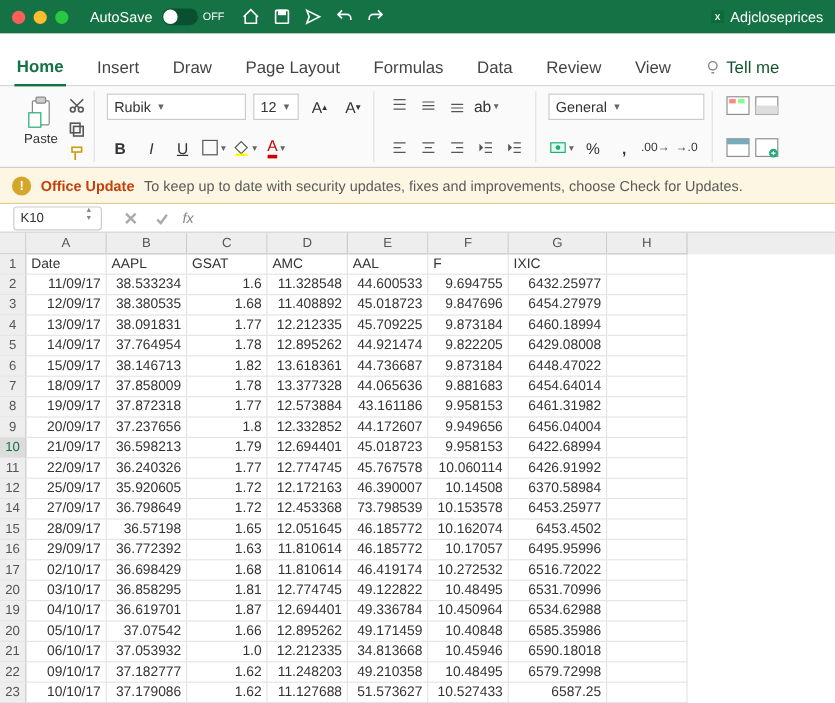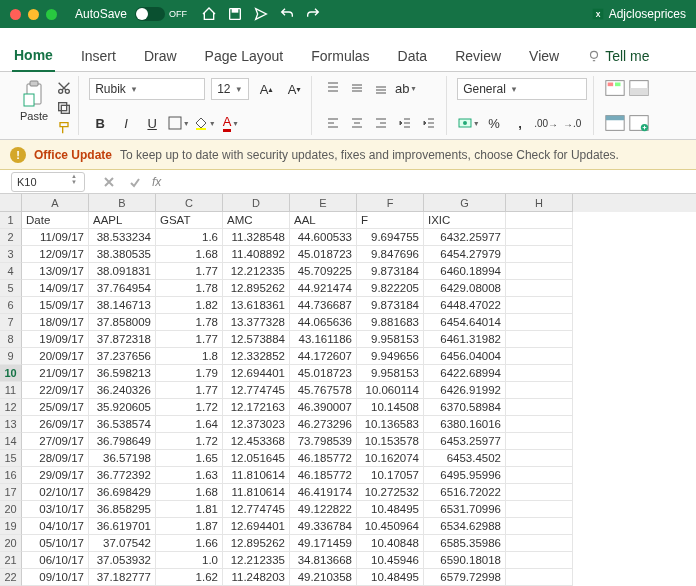--- a/index.html
+++ b/index.html
@@ -50,21 +50,21 @@
 .fx{font-style:italic;font-size:12px;color:#888;margin-left:4px}
 .sheet{position:relative;overflow:hidden}
 .colhdr{display:flex;height:18px;background:#eee}
 .ch{border-right:1px solid #ccc;border-bottom:1px solid #ccc;display:flex;align-items:center;justify-content:center;font-size:11px;color:#555;background:#eee}
 .rowhdr{width:22px;border-right:1px solid #ccc;border-bottom:1px solid #e5e5e5;display:flex;align-items:center;justify-content:center;font-size:11px;color:#555;background:#eee}
 .drow{display:flex;height:17px}
 .cell{border-right:1px solid #e5e5e5;border-bottom:1px solid #e5e5e5;padding:0 4px;font-size:11.5px;display:flex;align-items:center;overflow:hidden;white-space:nowrap}
 .cell.r{justify-content:flex-end}
 .colA{width:67px}.colB{width:67px}.colC{width:67px}.colD{width:67px}.colE{width:67px}.colF{width:67px}.colG{width:82px}.colH{width:67px}
 .corner{width:22px;background:#eee;border-right:1px solid #ccc;border-bottom:1px solid #ccc}
-.rowhdr.sel{background:#dcdcdc;color:#157245;font-weight:700}
+.rowhdr.sel{background:#dcdcdc;color:#157245;font-weight:400}
 </style>
 </head>
 <body>
 
 <div class="titlebar">
   <div class="traffic">
     <div class="tdot" style="background:#ff5f57"></div>
     <div class="tdot" style="background:#febc2e"></div>
     <div class="tdot" style="background:#28c840"></div>
   </div>
@@ -418,31 +418,20 @@
         <div class="cell r colA">25/09/17</div>
         <div class="cell r colB">35.920605</div>
         <div class="cell r colC">1.72</div>
         <div class="cell r colD">12.172163</div>
         <div class="cell r colE">46.390007</div>
         <div class="cell r colF">10.14508</div>
         <div class="cell r colG">6370.58984</div>
         <div class="cell colH"></div>
       </div>
       <div class="drow">
-        <div class="rowhdr">13</div>
-        <div class="cell r colA">26/09/17</div>
-        <div class="cell r colB">36.538574</div>
-        <div class="cell r colC">1.64</div>
-        <div class="cell r colD">12.373023</div>
-        <div class="cell r colE">46.273296</div>
-        <div class="cell r colF">10.136583</div>
-        <div class="cell r colG">6380.16016</div>
-        <div class="cell colH"></div>
-      </div>
-      <div class="drow">
         <div class="rowhdr">14</div>
         <div class="cell r colA">27/09/17</div>
         <div class="cell r colB">36.798649</div>
         <div class="cell r colC">1.72</div>
         <div class="cell r colD">12.453368</div>
         <div class="cell r colE">73.798539</div>
         <div class="cell r colF">10.153578</div>
         <div class="cell r colG">6453.25977</div>
         <div class="cell colH"></div>
       </div>

